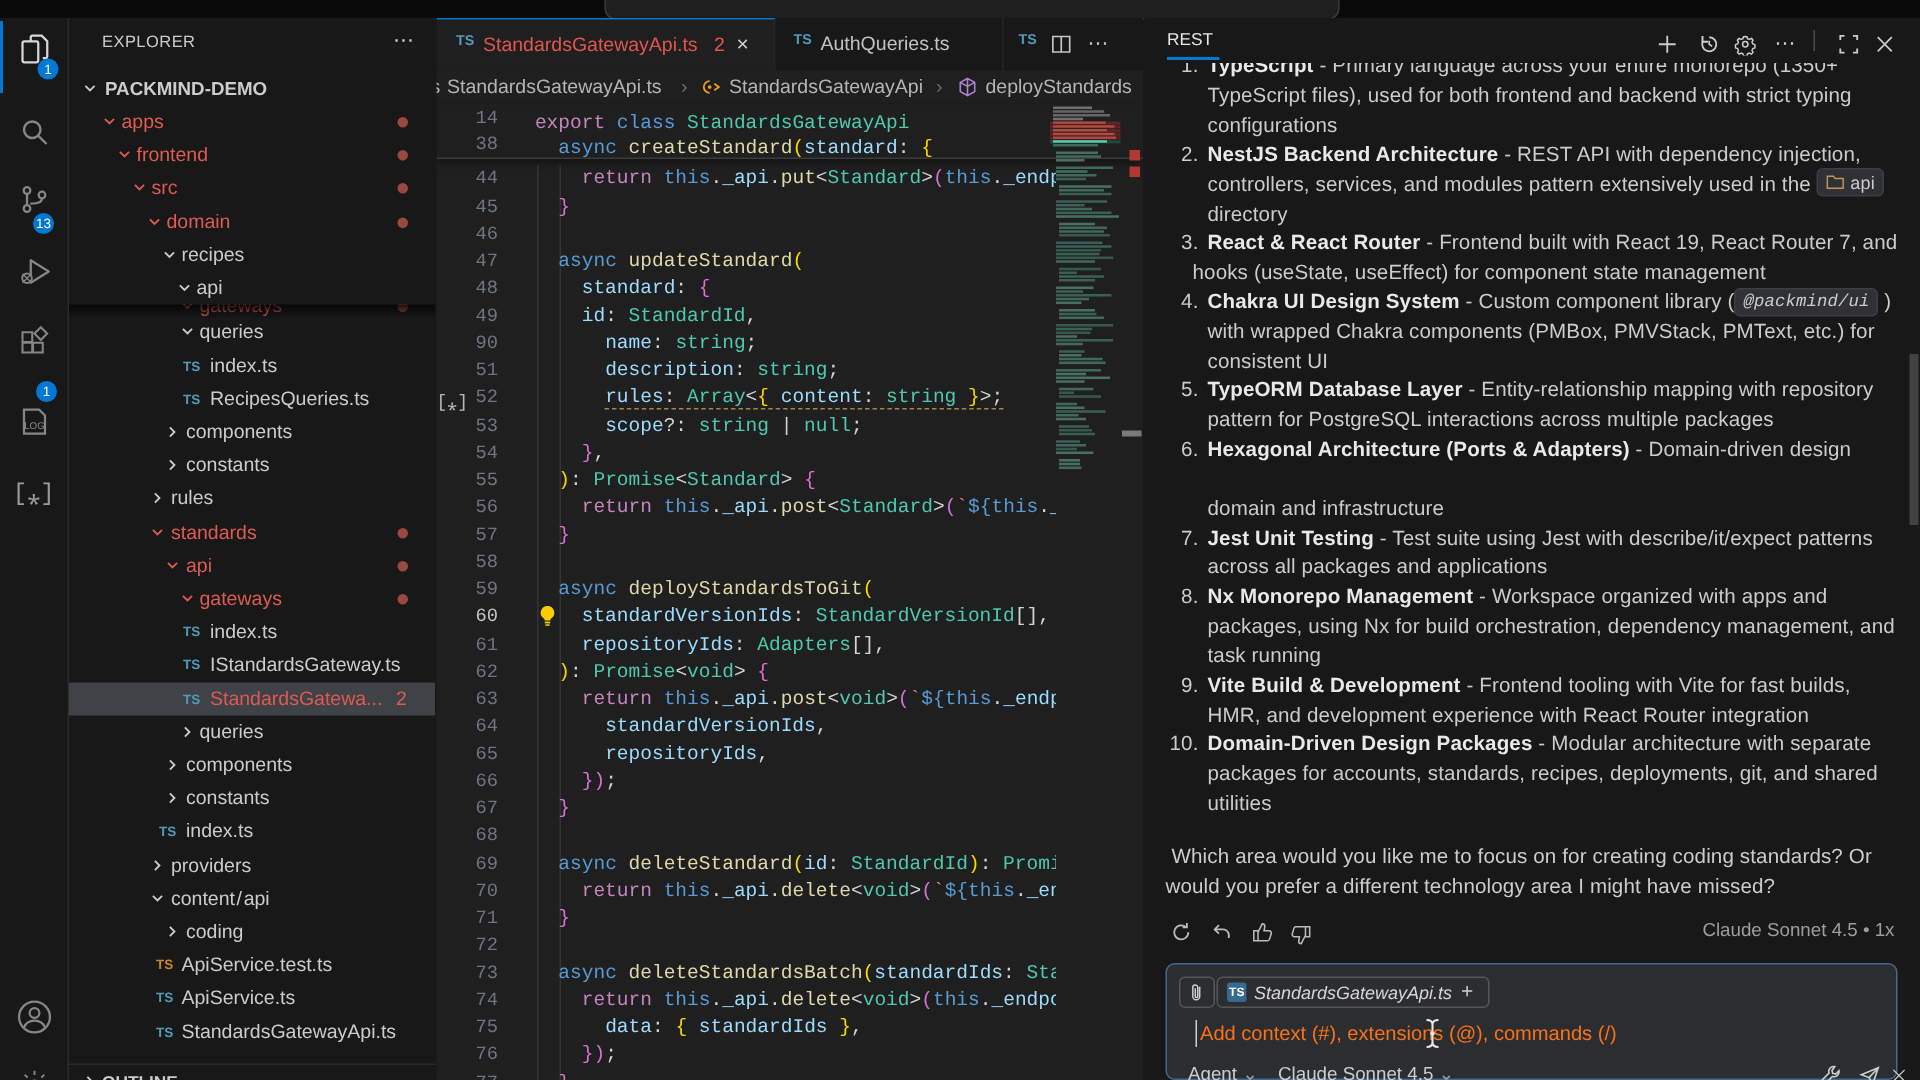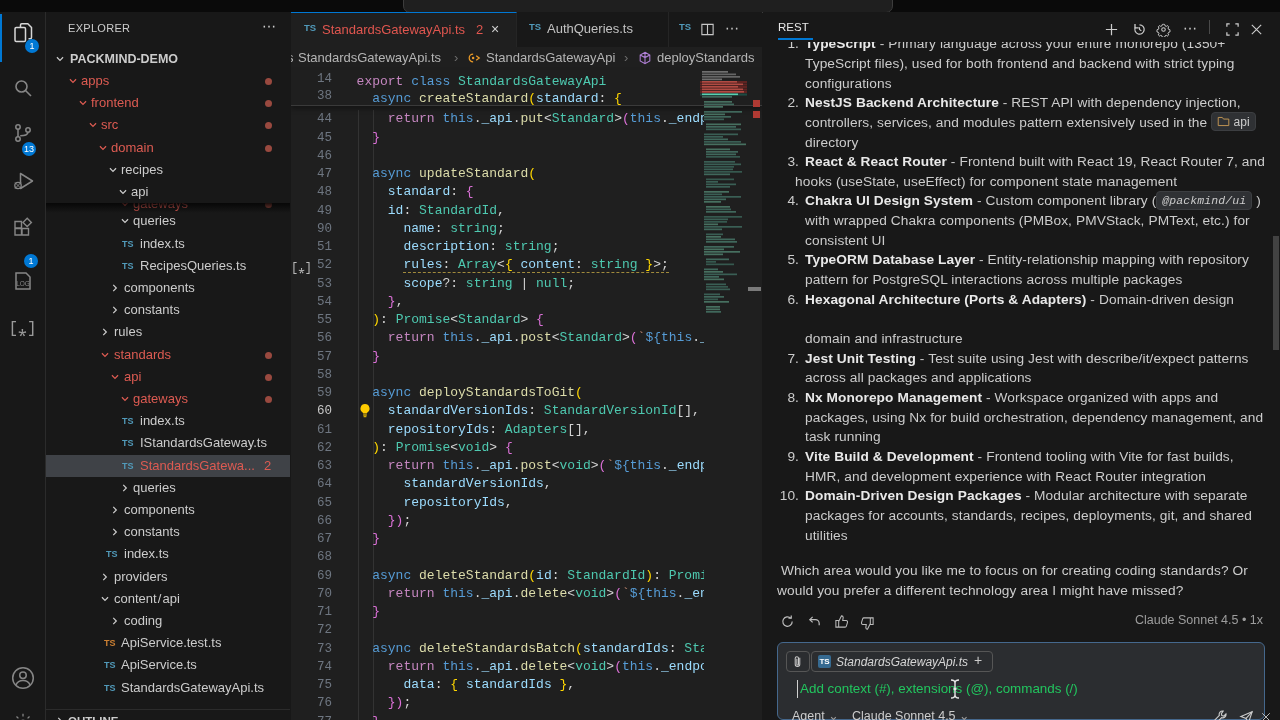--- a/index.html
+++ b/index.html
@@ -619,21 +619,21 @@
    <svg style="position:absolute;left:5px;top:3px" width="11" height="13" viewBox="0 0 12 14">
             <path d="M8.5 3v7a2.5 2.5 0 0 1-5 0V3.5a1.8 1.8 0 0 1 3.6 0V10a.9.9 0 0 1-1.8 0V4" fill="none" stroke="#cccccc" stroke-width="1.1"></path>
           </svg>
  </div>
  <div style="position:absolute;left:33px;top:8px;width:180px;height:19px;border:1px solid #565656;border-radius:4px;">
    <span style="position:absolute;left:6px;top:3px;width:13px;height:13px;background:#366a91;border-radius:2px;color:#fff;font-size:8px;font-weight:bold;text-align:center;line-height:13px">TS</span>
    <span style="position:absolute;left:24px;top:2.5px;color:#d6d6d6;font-size:12px;font-style:italic;white-space:nowrap">StandardsGatewayApi.ts</span>
    <span style="position:absolute;left:162px;top:0px;color:#cccccc;font-size:14px">+</span>
  </div>
  <div style="position:absolute;left:19px;top:37px;width:1px;height:18px;background:#d0d0d0"></div>
- <div style="position:absolute;left:22px;top:38px;color:#22c55e;font-size:13.4px;white-space:nowrap">Add context (#), extensions (@), commands (/)</div>
+ <div style="position:absolute;left:22px;top:38px;color:#f97316;font-size:13.4px;white-space:nowrap">Add context (#), extensions (@), commands (/)</div>
  <svg style="position:absolute;left:171px;top:35px" width="12" height="22" viewBox="0 0 12 22">
           <path d="M2 2c2 0 4 .7 4 3v4.5c0 1 .4 1.5 1.5 1.5-1.1 0-1.5.5-1.5 1.5V17c0 2.3-2 3-4 3M10 2c-2 0-4 .7-4 3v4.5c0 1-.4 1.5-1.5 1.5 1.1 0 1.5.5 1.5 1.5V17c0 2.3 2 3 4 3" fill="none" stroke="#e8e8e8" stroke-width="1.4"></path>
         </svg>
  <div style="position:absolute;left:14px;top:65px;color:#cccccc;font-size:12.5px">Agent <span style="color:#9d9d9d">⌄</span></div>
  <div style="position:absolute;left:74px;top:65px;color:#cccccc;font-size:12.5px">Claude Sonnet 4.5 <span style="color:#9d9d9d">⌄</span></div>
  <svg style="position:absolute;left:435px;top:66px" width="15" height="15" viewBox="0 0 16 16">
           <path d="M10.8 2.2a3.5 3.5 0 0 0-4 4.6L2 11.6V14h2.4l4.8-4.8a3.5 3.5 0 0 0 4.6-4l-2.3 2.3-2.1-.5-.5-2.1z" fill="none" stroke="#cccccc" stroke-width="1.2"></path>
         </svg>
  <svg style="position:absolute;left:461px;top:66px" width="15" height="15" viewBox="0 0 16 16">
           <path d="M2 8l12-5-4 12-2.5-5z" fill="none" stroke="#cccccc" stroke-width="1.2"></path>

